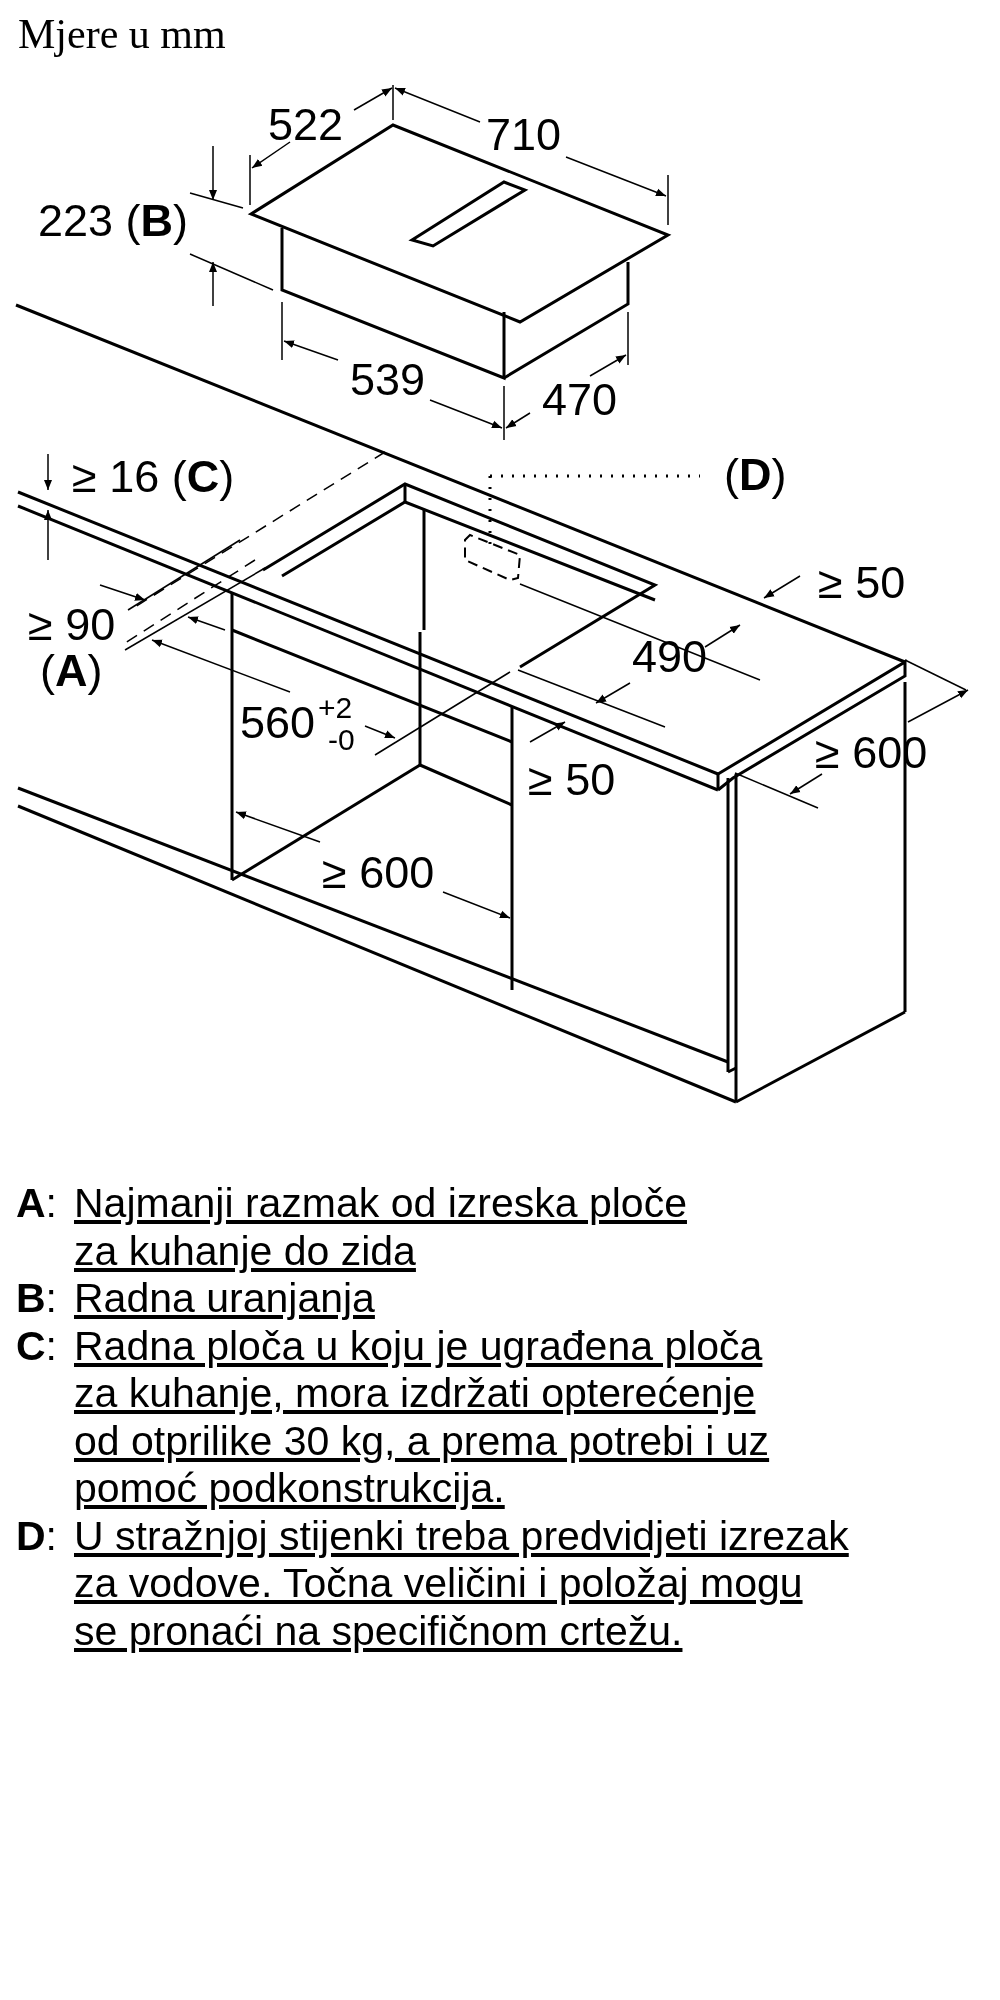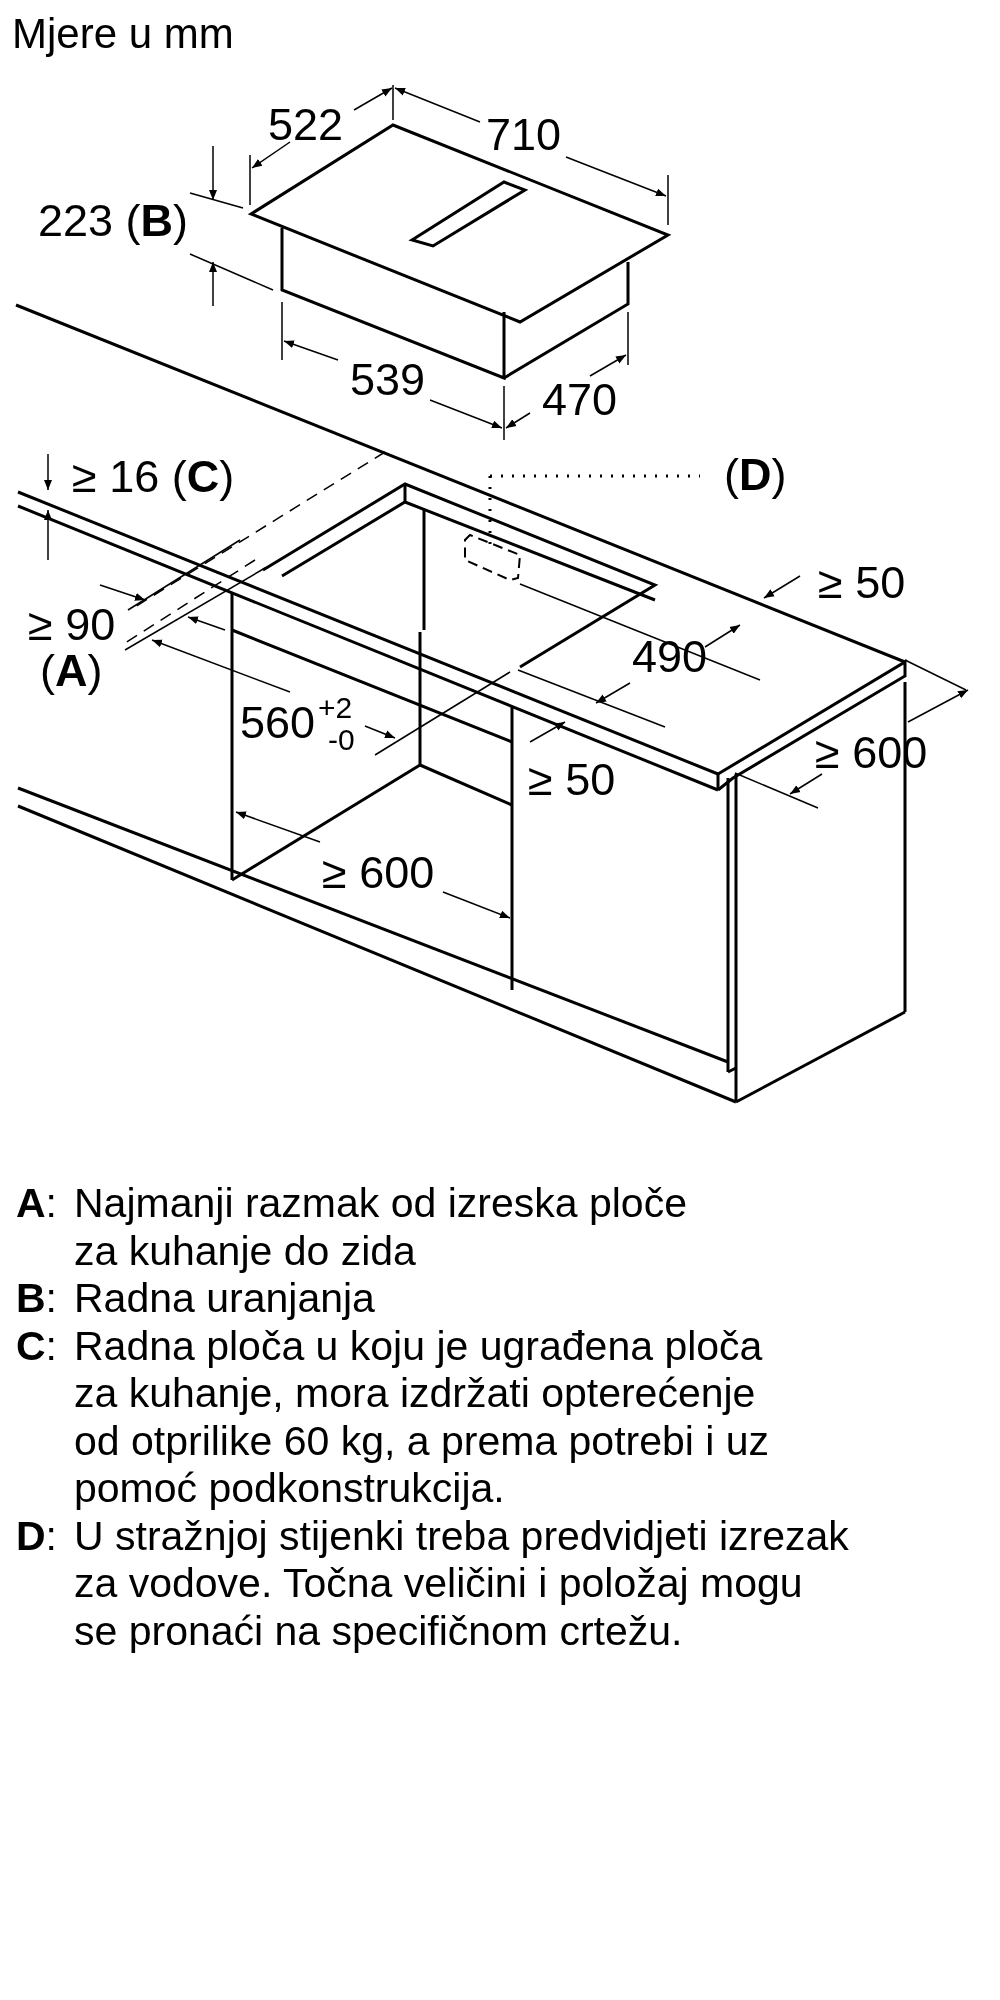--- a/index.html
+++ b/index.html
@@ -1,25 +1,25 @@
 <!DOCTYPE html>
 <html><head>
 <meta charset="utf-8">
 <style>
   html, body { margin: 0; padding: 0; background: #ffffff; }
   body { width: 1000px; height: 2000px; position: relative; overflow: hidden; font-family: "Liberation Sans", sans-serif; color: #000; }
   #diagram { position: absolute; left: 0; top: 0; width: 1000px; height: 1130px; }
-  .title { position: absolute; left: 12px; top: 6px; font-size: 42px; line-height: 56px; }
+  .title { position: absolute; left: 18px; top: 6px; font-size: 42px; line-height: 56px; font-family: Liberation Serif, serif; }
   svg text { font-family: "Liberation Sans", sans-serif; fill: #000; }
   .dim { font-size: 45px; }
   .legend { position: absolute; left: 16px; top: 1180px; width: 970px; font-size: 41px; line-height: 47.5px; }
   .legend-item { display: flex; }
   .legend-key { width: 58px; flex: none; }
   .legend-key b { font-weight: bold; }
-  .legend-text { flex: 1; white-space: pre-line; }
+  .legend-text { flex: 1; white-space: pre-line; text-decoration: underline; }
 </style>
 </head>
 <body>
 
 <div class="title">Mjere u mm</div>
 
 <svg id="diagram" viewBox="0 0 1000 1130" xmlns="http://www.w3.org/2000/svg">
   <defs>
     <marker id="arr" viewBox="0 0 10 10" refX="10" refY="5" markerWidth="10" markerHeight="10" orient="auto-start-reverse" markerUnits="userSpaceOnUse">
       <path d="M0,1 L10,5 L0,9 z" fill="#000"></path>
@@ -160,21 +160,21 @@
 za kuhanje do zida</div>
   </div>
   <div class="legend-item">
     <div class="legend-key"><b>B</b>:</div>
     <div class="legend-text">Radna uranjanja</div>
   </div>
   <div class="legend-item">
     <div class="legend-key"><b>C</b>:</div>
     <div class="legend-text">Radna ploča u koju je ugrađena ploča
 za kuhanje, mora izdržati opterećenje
-od otprilike 60 kg, a prema potrebi i uz
+od otprilike 30 kg, a prema potrebi i uz
 pomoć podkonstrukcija.</div>
   </div>
   <div class="legend-item">
     <div class="legend-key"><b>D</b>:</div>
     <div class="legend-text">U stražnjoj stijenki treba predvidjeti izrezak
 za vodove. Točna veličini i položaj mogu
 se pronaći na specifičnom crtežu.</div>
   </div>
 </div>
 

